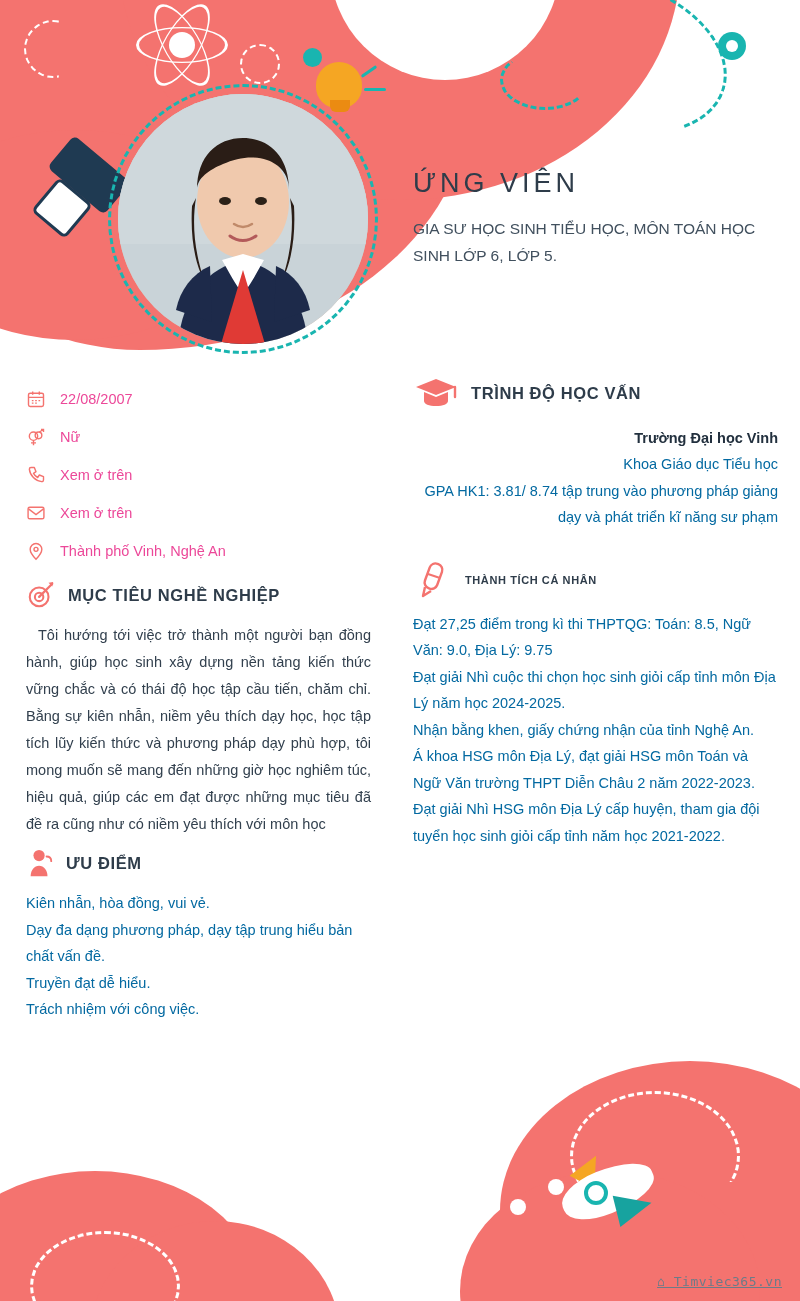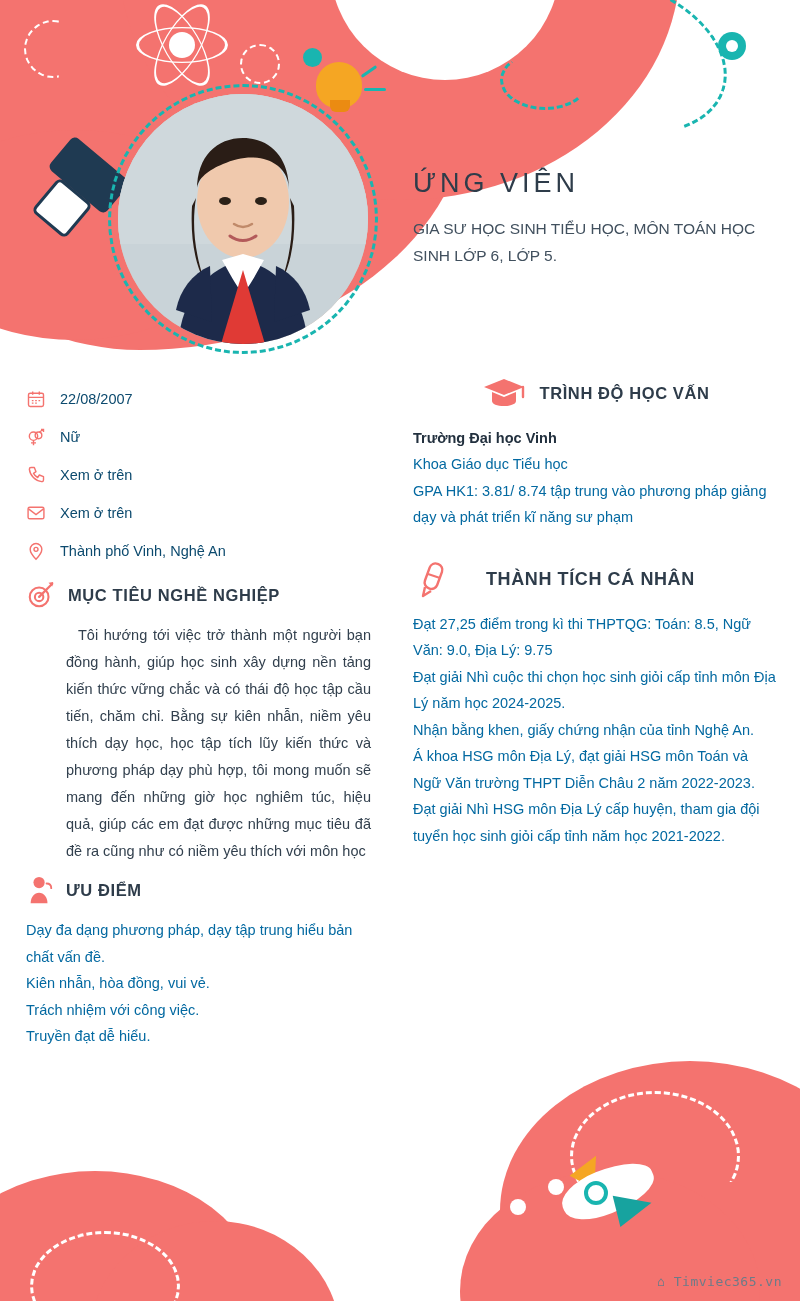--- a/index.html
+++ b/index.html
@@ -237,46 +237,45 @@
   .contact-icon {
     width: 34px;
     flex: 0 0 34px;
     display: flex;
     align-items: center;
     justify-content: flex-start;
     color: #f4736f;
   }
   .contact-text {
     font-size: 14.5px;
-    color: #0c4a6e;
+    color: #ec4899;
   }
 
   
   .sec-head {
     display: flex;
     align-items: center;
     gap: 12px;
     margin-top: 10px;
     margin-bottom: 12px;
   }
   .sec-head .sec-icon { flex: 0 0 auto; line-height: 0; }
   .sec-title {
     font-size: 16.5px;
     font-weight: bold;
     letter-spacing: 0.6px;
     color: #2e3c4a;
   }
-  .sec-title.small { font-size: 18px; margin-left: 21px; }
+  .sec-title.small { font-size: 11px; }
 
   .body-text {
     font-size: 14.5px;
     line-height: 27px;
     color: #32404e;
     text-align: justify;
-    margin-left: 40px;
   }
   .body-text.indent { text-indent: 12px; }
   .body-line {
     font-size: 14.5px;
     line-height: 26.5px;
     color: #0369a1;
   }
   .bold-line {
     font-size: 14.5px;
     line-height: 26px;
@@ -369,20 +368,21 @@
   .r-dot.d1 { left: -20px; top: 48px; }
   .f-white-circle { position: absolute; right: 236px; bottom: 106px; width: 16px; height: 16px; border-radius: 50%; background: #ffffff; }
 
   .watermark {
     position: absolute;
     right: 18px; bottom: 12px;
     font-family: "DejaVu Sans Mono", monospace;
     font-size: 13px;
     color: #6d7b88;
     letter-spacing: 0.5px;
+    text-decoration: underline;
   }
 </style>
 </head>
 <body>
 
 <div class="page">
 
   <div class="header-band">
     <div class="coral-blob-left"></div>
     <div class="coral-blob-top"></div>
@@ -513,40 +513,40 @@
       <span class="sec-icon">
         <svg width="28" height="30" viewBox="0 0 28 32" fill="none">
           <circle cx="13" cy="8" r="6" fill="#f4736f"></circle>
           <path d="M4 30c0-6 4-11 9-11s9 5 9 11z" fill="#f4736f"></path>
           <path d="M21 9c3 0 5 2 5 5" stroke="#f4736f" stroke-width="2" stroke-linecap="round"></path>
         </svg>
       </span>
       <span class="sec-title">ƯU ĐIỂM</span>
     </div>
     <div>
+      <div class="body-line">Kiên nhẫn, hòa đồng, vui vẻ.</div>
       <div class="body-line">Dạy đa dạng phương pháp, dạy tập trung hiểu bản chất vấn đề.</div>
-      <div class="body-line">Kiên nhẫn, hòa đồng, vui vẻ.</div>
+      <div class="body-line">Truyền đạt dễ hiểu.</div>
       <div class="body-line">Trách nhiệm với công việc.</div>
-      <div class="body-line">Truyền đạt dễ hiểu.</div>
     </div>
   </div>
 
   <div class="right-col">
 
-    <div class="sec-head" style="margin-top:0;justify-content:center;">
+    <div class="sec-head" style="margin-top:0;">
       <span class="sec-icon">
         <svg width="46" height="36" viewBox="0 0 46 36" fill="none">
           <path d="M3 12L23 4l20 8-20 8z" fill="#f4736f"></path>
           <path d="M11 17v9c0 3 5 5 12 5s12-2 12-5v-9l-12 5z" fill="#f4736f"></path>
           <path d="M42 12v10" stroke="#f4736f" stroke-width="2.4" stroke-linecap="round"></path>
         </svg>
       </span>
       <span class="sec-title">TRÌNH ĐỘ HỌC VẤN</span>
     </div>
-    <div style="margin-top:14px;">
+    <div style="margin-top:14px;text-align:right;">
       <div class="bold-line">Trường Đại học Vinh</div>
       <div class="body-line">Khoa Giáo dục Tiểu học</div>
       <div class="body-line">GPA HK1: 3.81/ 8.74 tập trung vào phương pháp giảng dạy và phát triển kĩ năng sư phạm</div>
     </div>
 
     <div class="sec-head" style="margin-top:30px;">
       <span class="sec-icon">
         <svg width="40" height="38" viewBox="0 0 40 38" fill="none">
           <rect x="14" y="2" width="13" height="26" rx="6" transform="rotate(20 20 15)" stroke="#f4736f" stroke-width="2.4"></rect>
           <path d="M12 26l-2 9 8-5" stroke="#f4736f" stroke-width="2.4" stroke-linejoin="round"></path>

